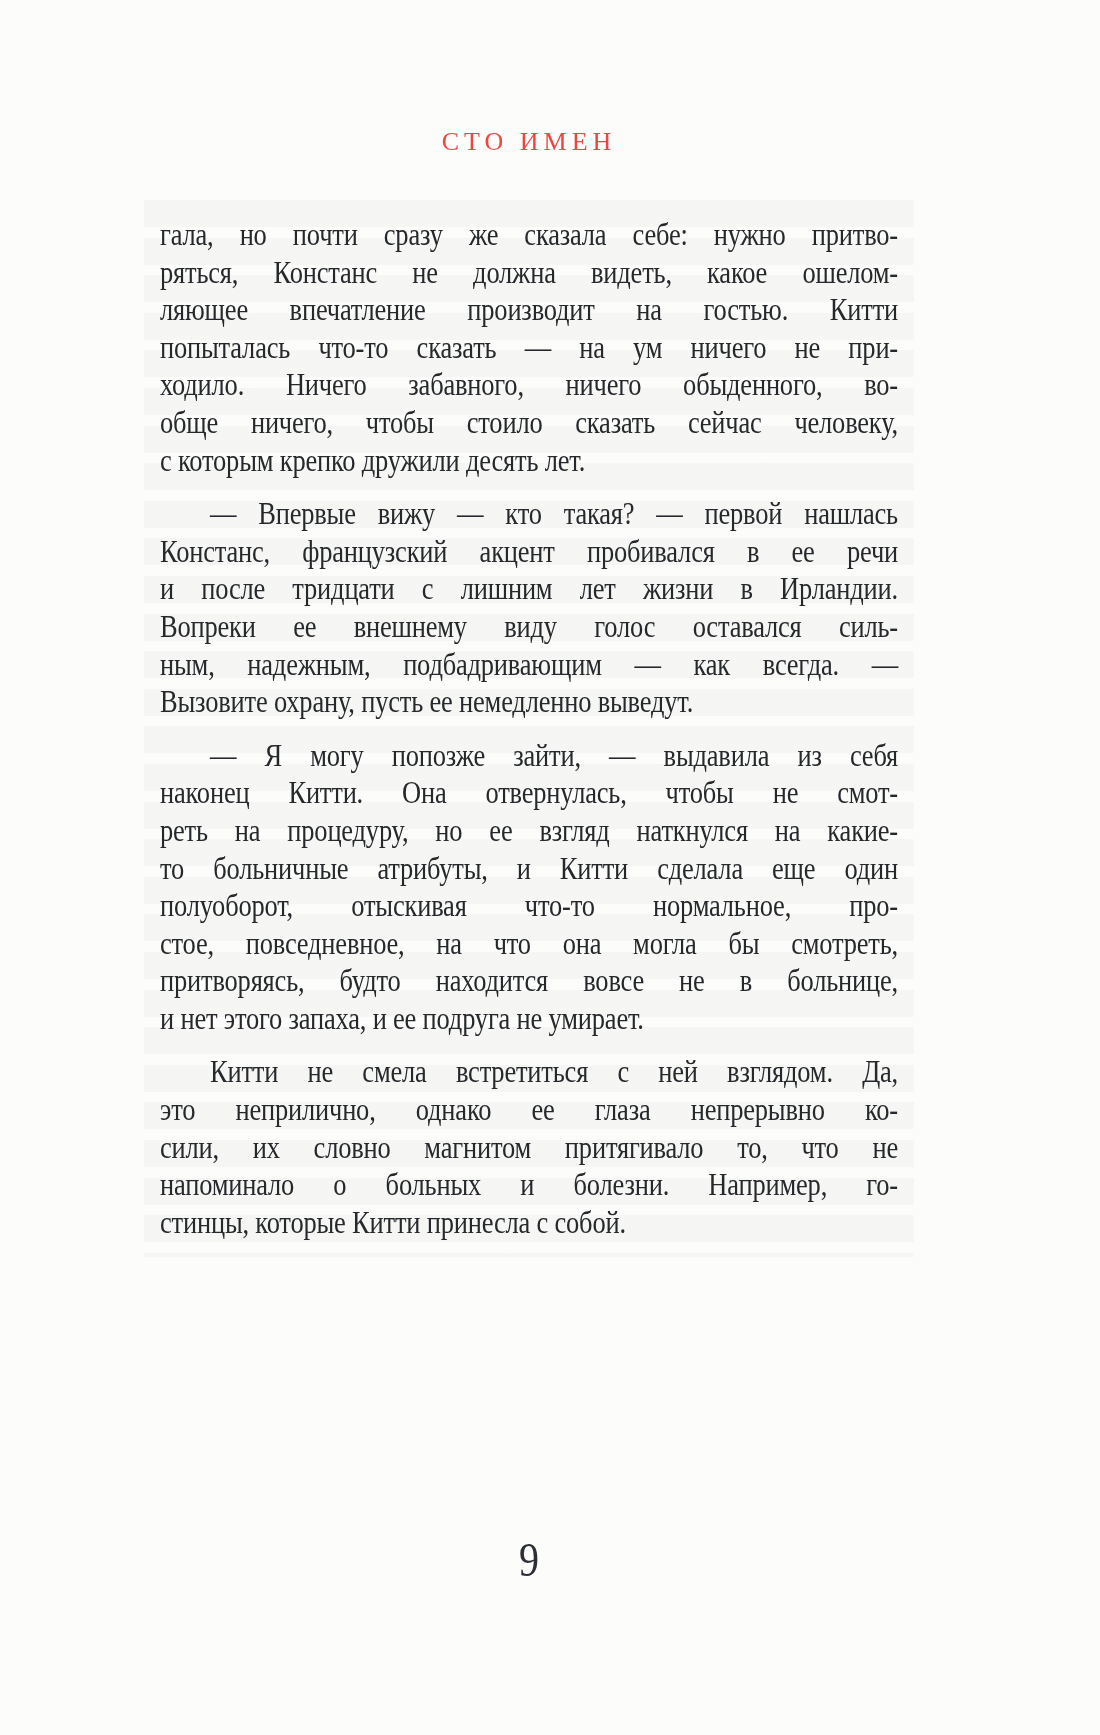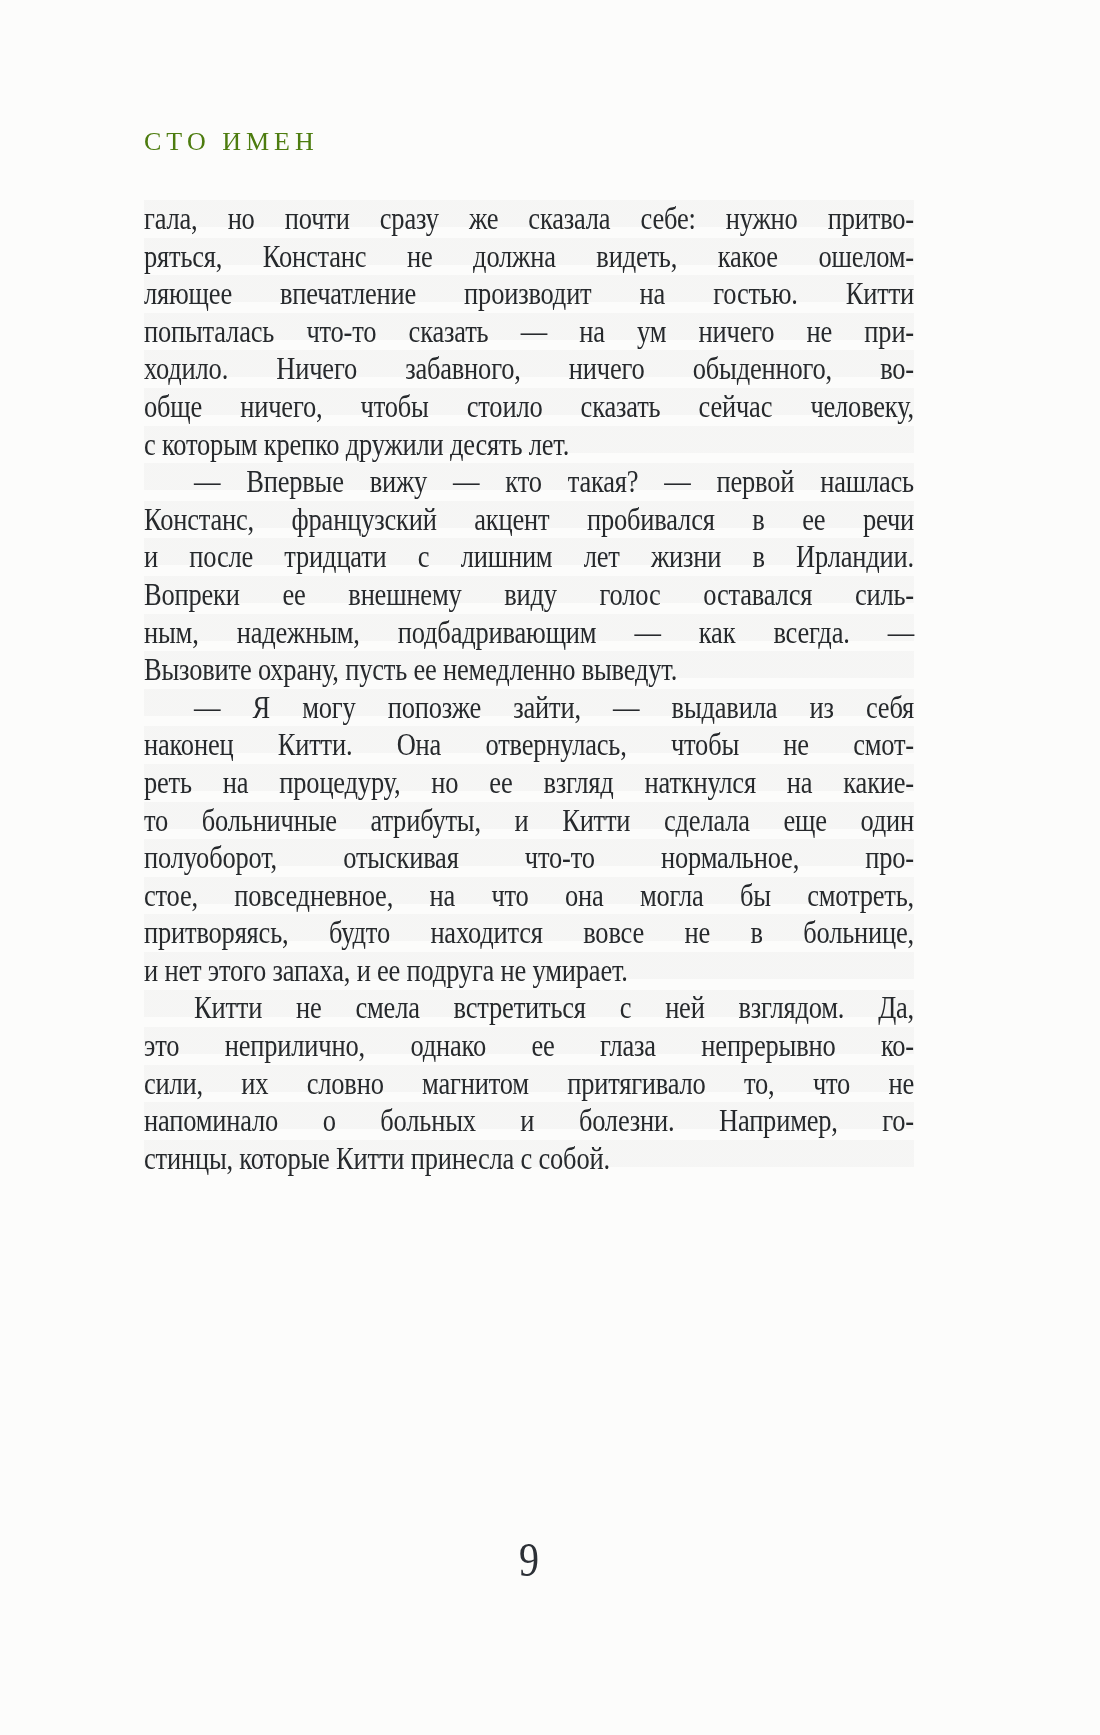--- a/index.html
+++ b/index.html
@@ -23,26 +23,27 @@
       rgba(125,125,125,0.05) 0px,
       rgba(125,125,125,0.05) 27px,
       rgba(125,125,125,0.0) 27px,
       rgba(125,125,125,0.0) 37.6px
     );
   }
 
   .running-head{
     position:absolute;
     top:127px;left:144px;width:770px;
+    text-align:center;
     font-size:26px;line-height:30px;
     letter-spacing:5px;
-    color:#4d7c0f;
+    color:#ef4444;
   }
 
-  p.paragraph{margin:0;padding:0;}
+  p.paragraph{margin:16px;padding:0;}
 
   .line{
     display:block;
     font-size:26.5px;
     line-height:37.6px;
     letter-spacing:-0.2px;
     text-align:justify;
     text-align-last:justify;
     -moz-text-align-last:justify;
     transform:scaleY(1.2);

